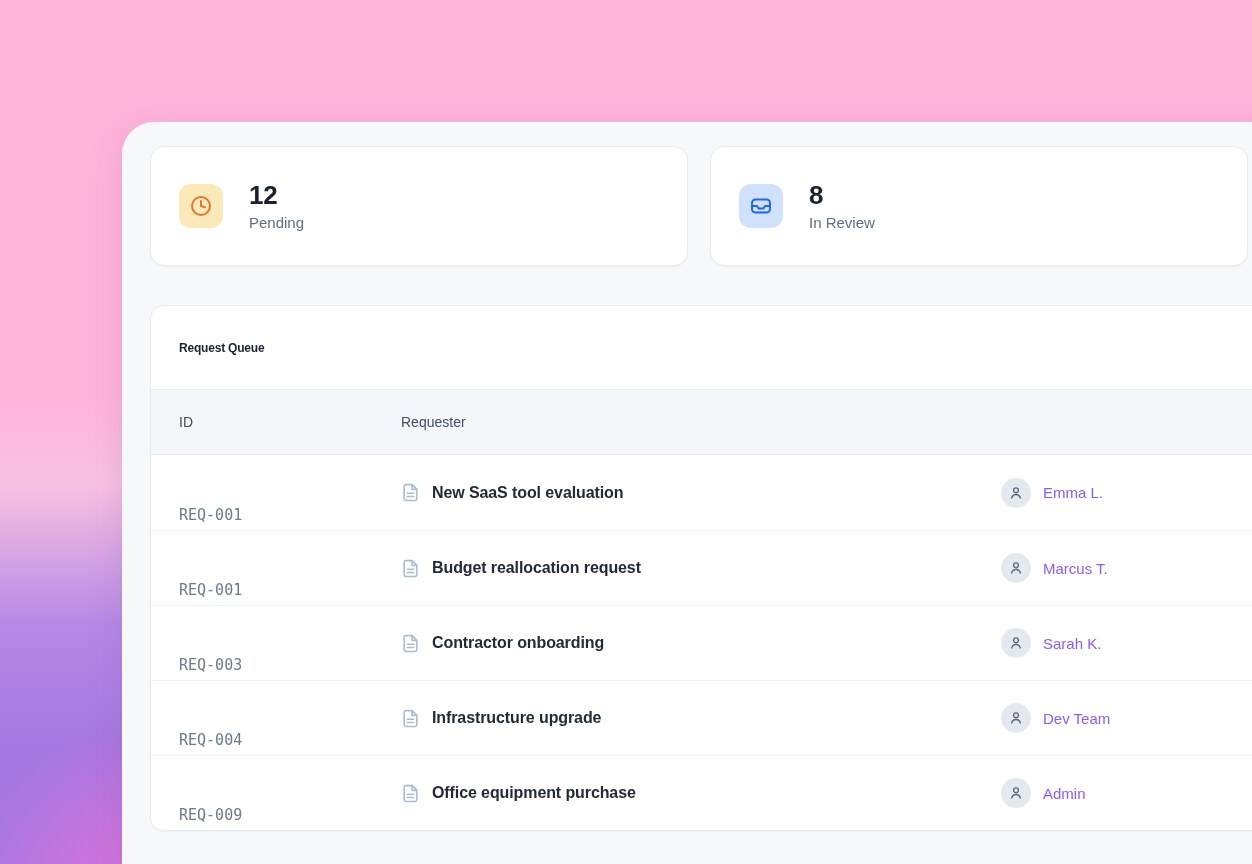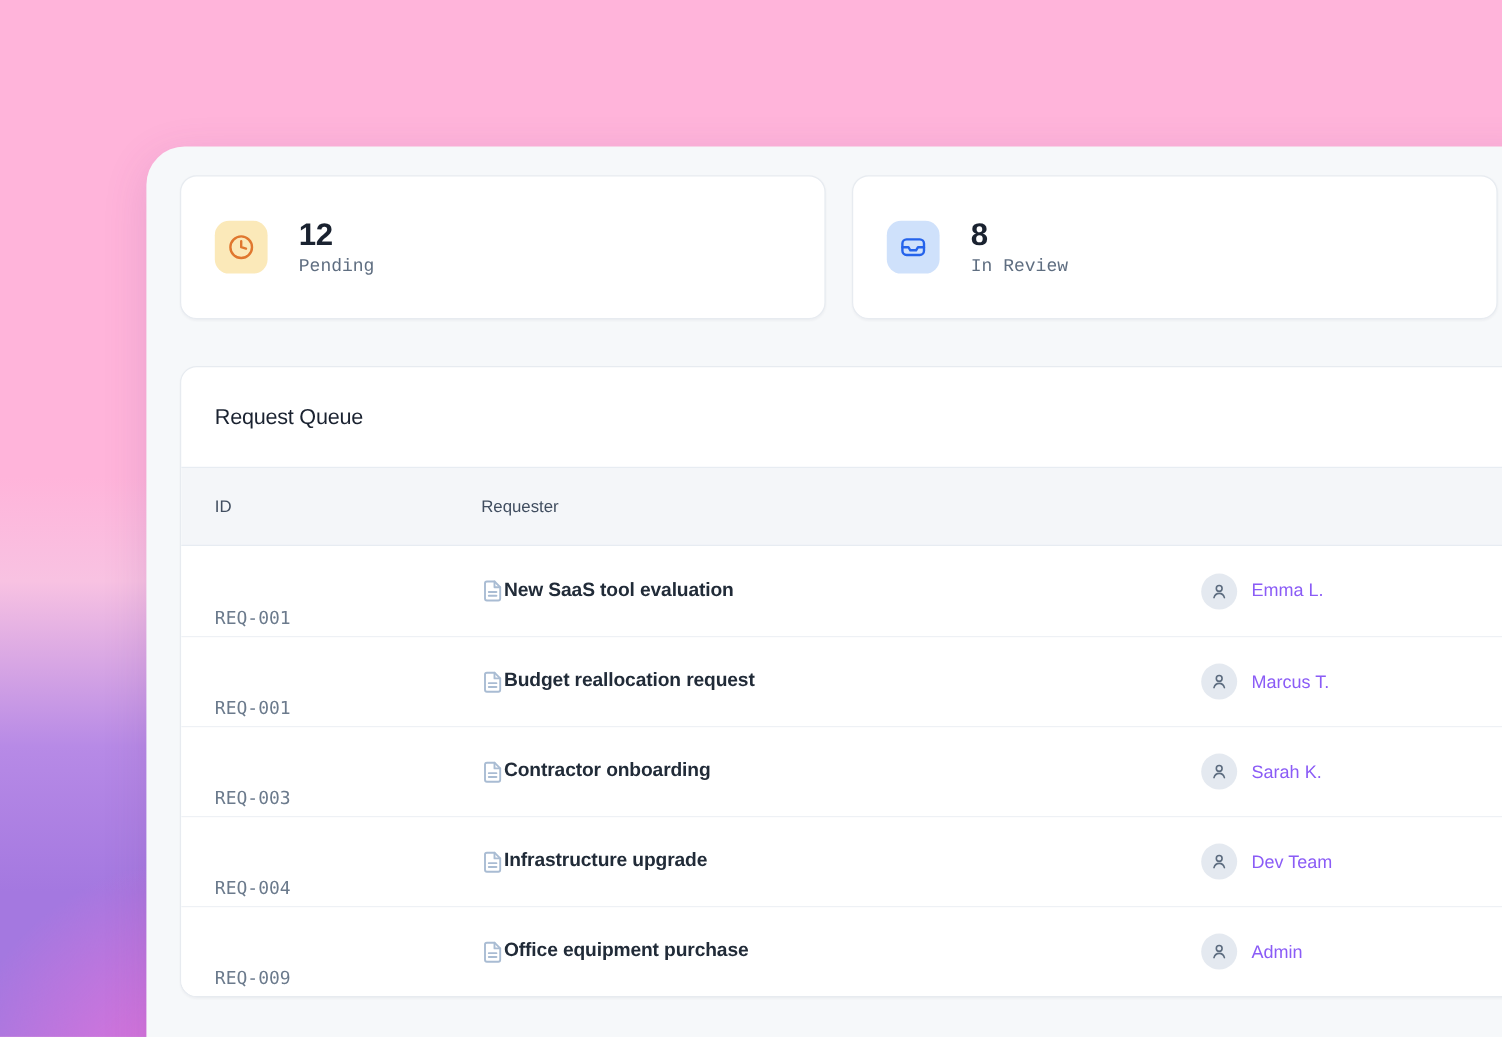--- a/index.html
+++ b/index.html
@@ -30,55 +30,55 @@
     box-shadow: 0 1px 2px rgba(20, 30, 50, 0.04);
     display: flex; align-items: center;
     padding: 0 28px; gap: 26px;
   }
   .stat-icon {
     width: 44px; height: 44px; border-radius: 12px;
     display: flex; align-items: center; justify-content: center;
     flex: 0 0 auto;
   }
   .stat-value { font-size: 26px; font-weight: 700; color: #1a2230; line-height: 1.1; letter-spacing: -0.3px; }
-  .stat-label { font-size: 15px; color: #5f6e81; margin-top: 4px; font-family: Liberation Mono, monospace; }
+  .stat-label { font-size: 15px; color: #5f6e81; margin-top: 4px; }
 
   .table-card {
     width: 1142px;
     background: #ffffff;
     border: 1px solid #e7ebf0;
     border-radius: 14px;
     box-shadow: 0 1px 2px rgba(20, 30, 50, 0.04);
     overflow: hidden;
   }
   .table-title-bar {
     height: 84px; display: flex; align-items: center;
     padding: 0 28px;
     border-bottom: 1px solid #e7ecf2;
   }
-  .table-title { font-size: 18px; font-weight: 400; color: #1a2230; letter-spacing: -0.2px; }
+  .table-title { font-size: 12px; font-weight: 700; color: #1a2230; letter-spacing: -0.2px; }
 
   .grid-cols {
     display: grid;
     grid-template-columns: 222px 600px 1fr;
     align-items: center;
     padding: 0 28px;
   }
   .table-head {
     height: 65px;
     background: #f4f6f9;
     border-bottom: 1px solid #e7ecf2;
   }
   .col-header { font-size: 14px; font-weight: 400; color: #414e60; }
 
   .table-row { height: 75px; background: #ffffff; cursor: pointer; }
   .table-row + .table-row { border-top: 1px solid #eef1f5; }
 
   .cell-id { font-family: "DejaVu Sans Mono", monospace; font-size: 15px; color: #6b7a8c; margin-top: 44px; }
-  .cell-request { display: flex; align-items: center; }
+  .cell-request { display: flex; align-items: center; gap: 12px; }
   .request-title { font-size: 16px; font-weight: 700; color: #212b38; letter-spacing: -0.1px; }
   .cell-requester { display: flex; align-items: center; gap: 12px; }
   .avatar {
     width: 30px; height: 30px; border-radius: 50%;
     background: #e4e9f0;
     display: flex; align-items: center; justify-content: center;
     flex: 0 0 auto;
   }
   .requester-name { font-size: 15px; color: #8b5cf6; }
   svg { display: block; }

